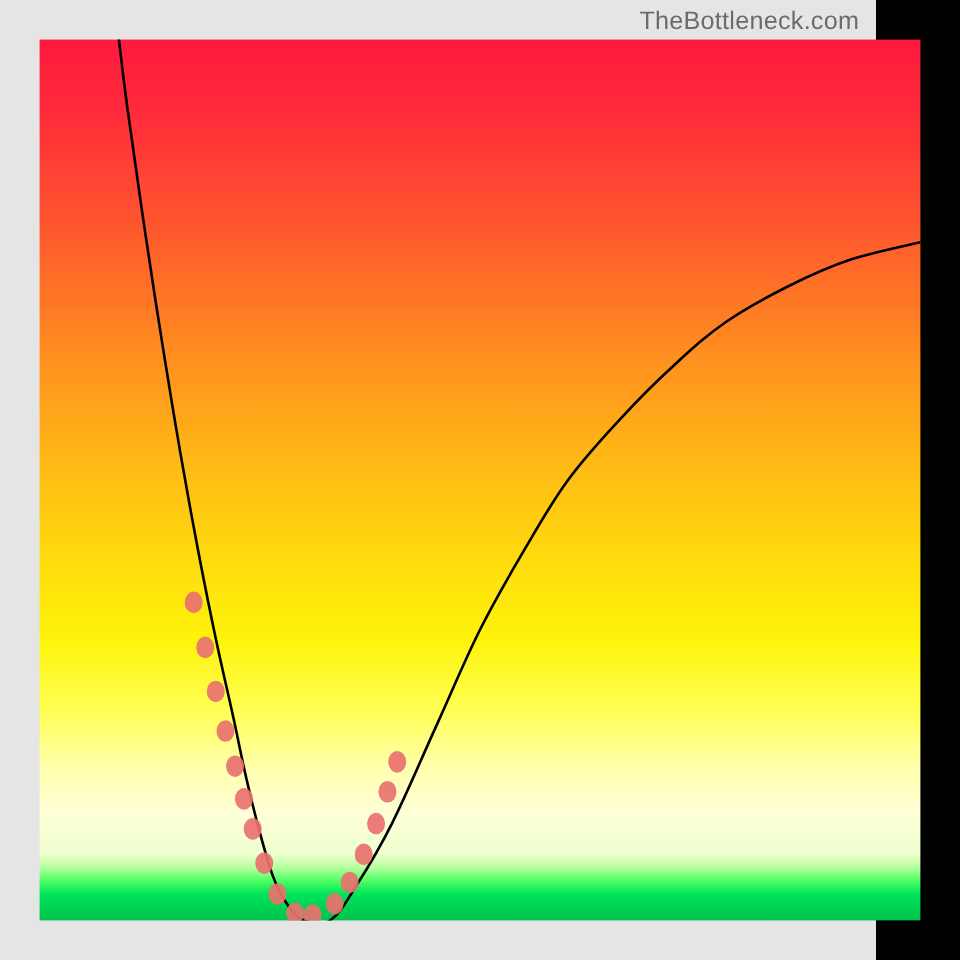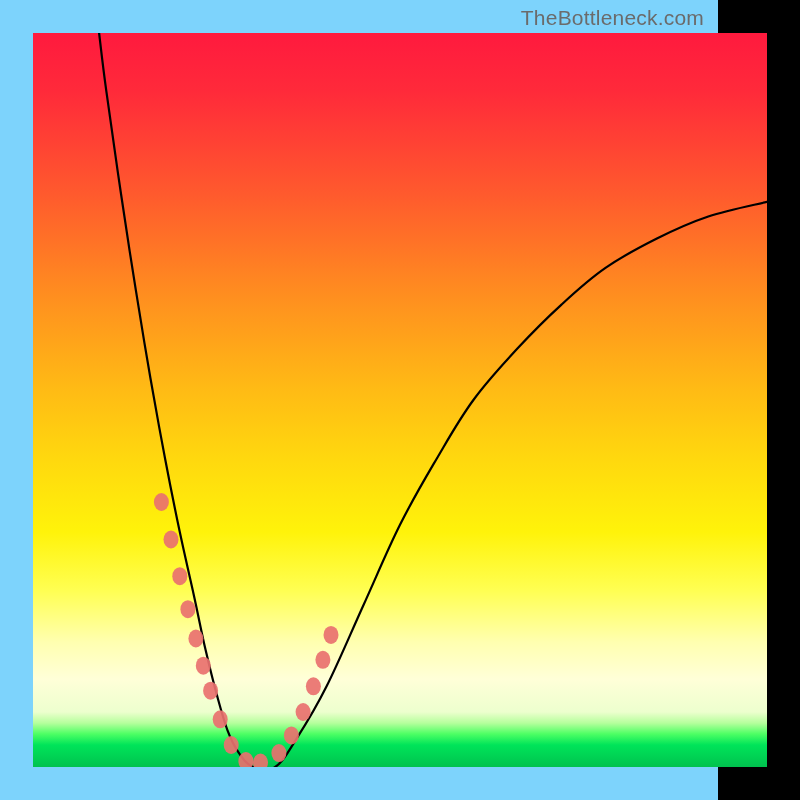--- a/index.html
+++ b/index.html
@@ -10,21 +10,22 @@
     background: #000;
     overflow: hidden;
     font-family: Arial, Helvetica, sans-serif;
   }
   .frame {
     position: absolute;
     left: 0;
     top: 0;
     width: 718px;
     height: 800px;
-    background: #7dd3fc;
+    background: #e5e5e5;
+    padding-left: 12px;
   }
   .plot-area {
     position: absolute;
     left: 33px;
     top: 33px;
     width: 734px;
     height: 734px;
     
     background:
       linear-gradient(to bottom,

